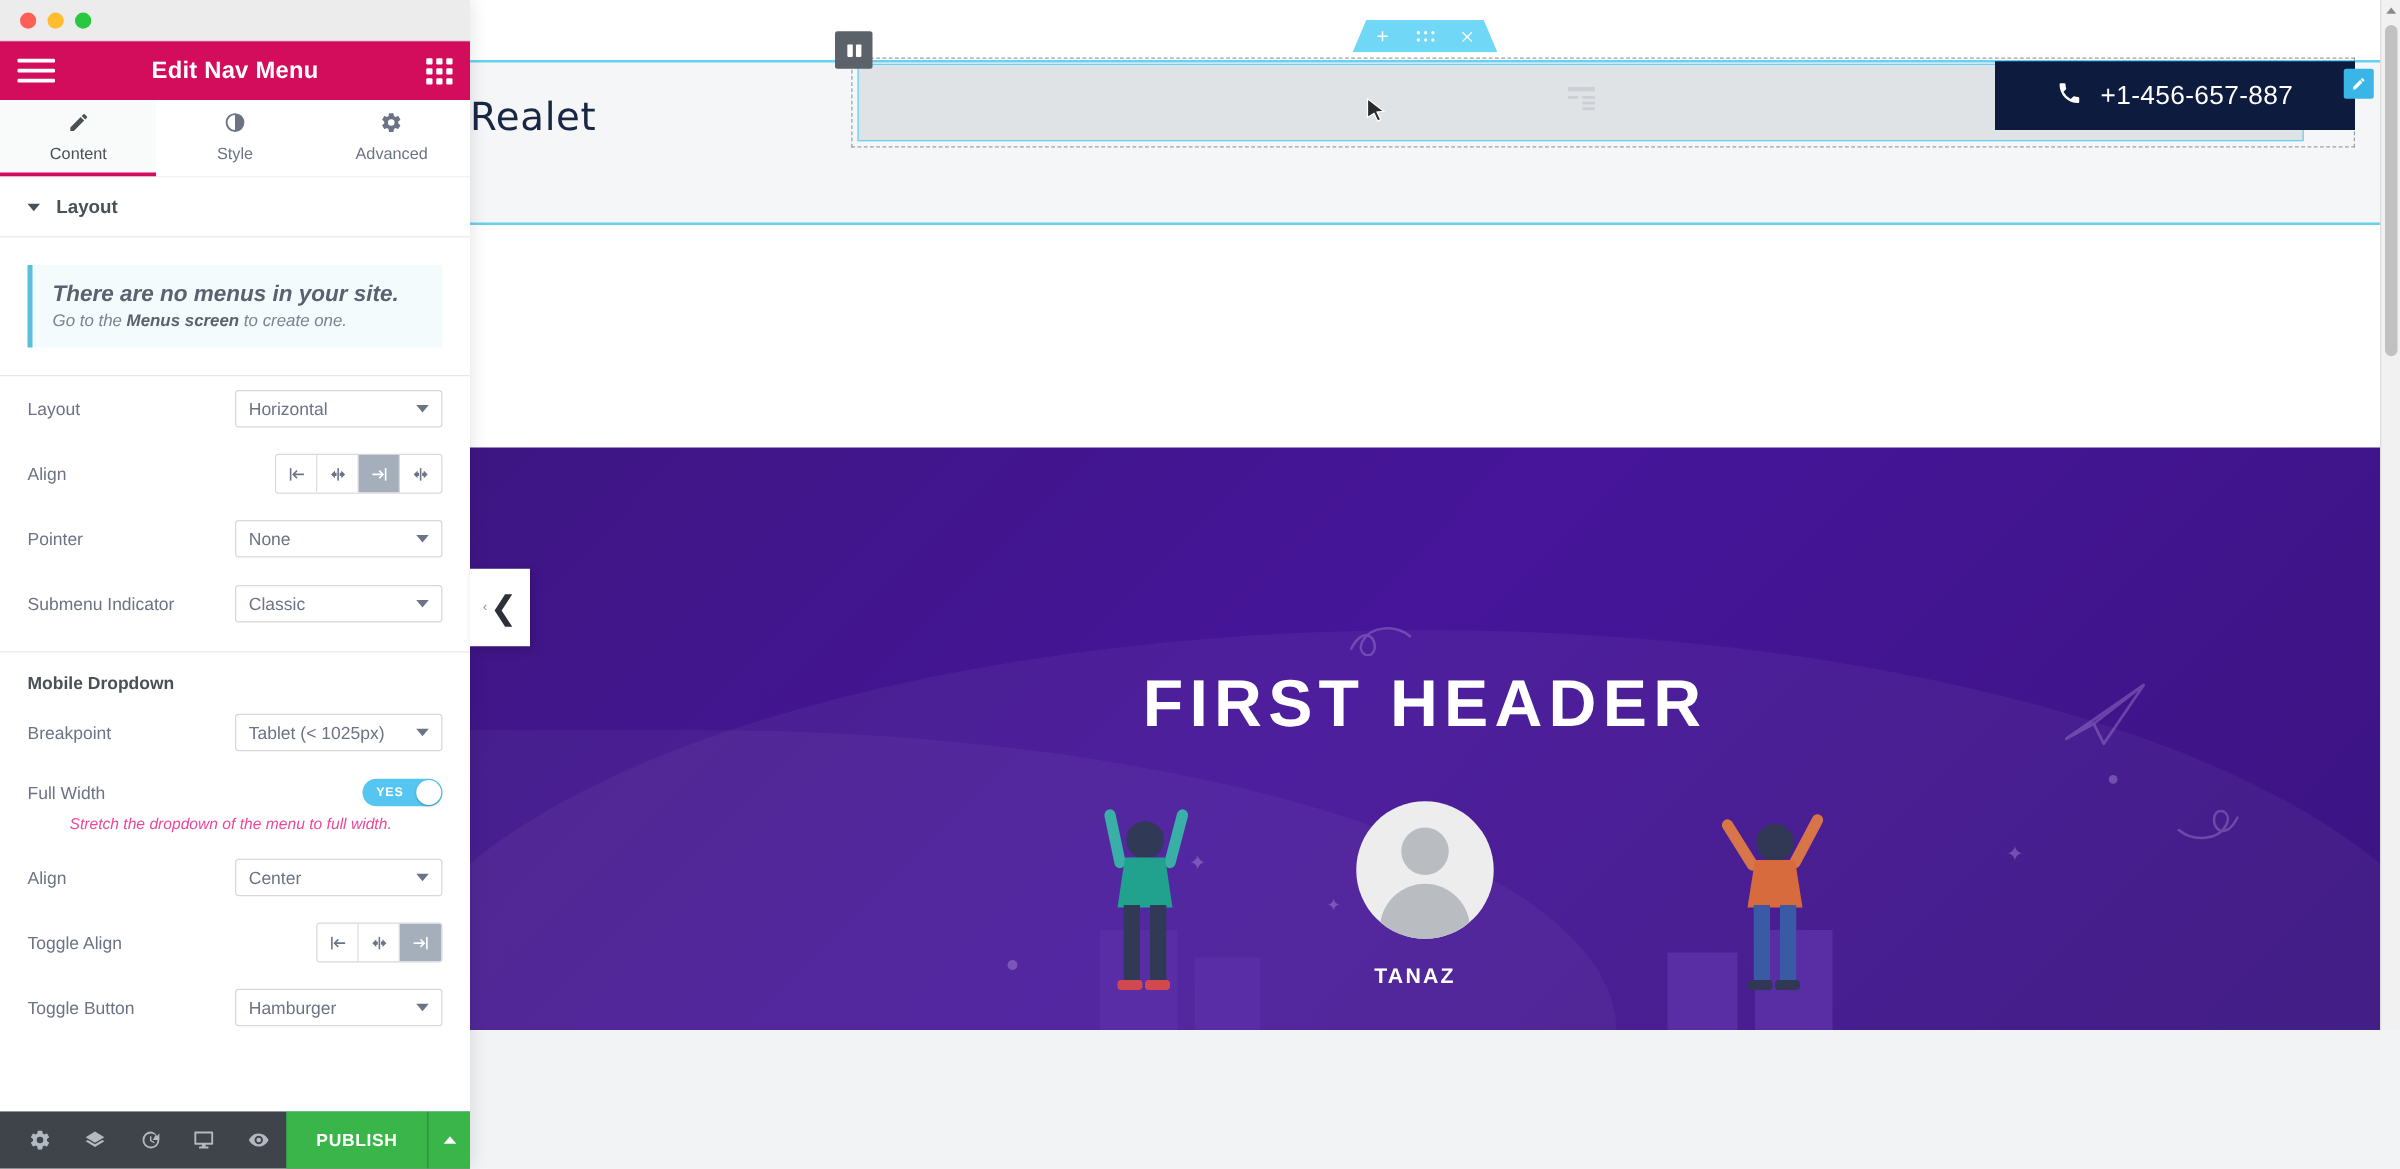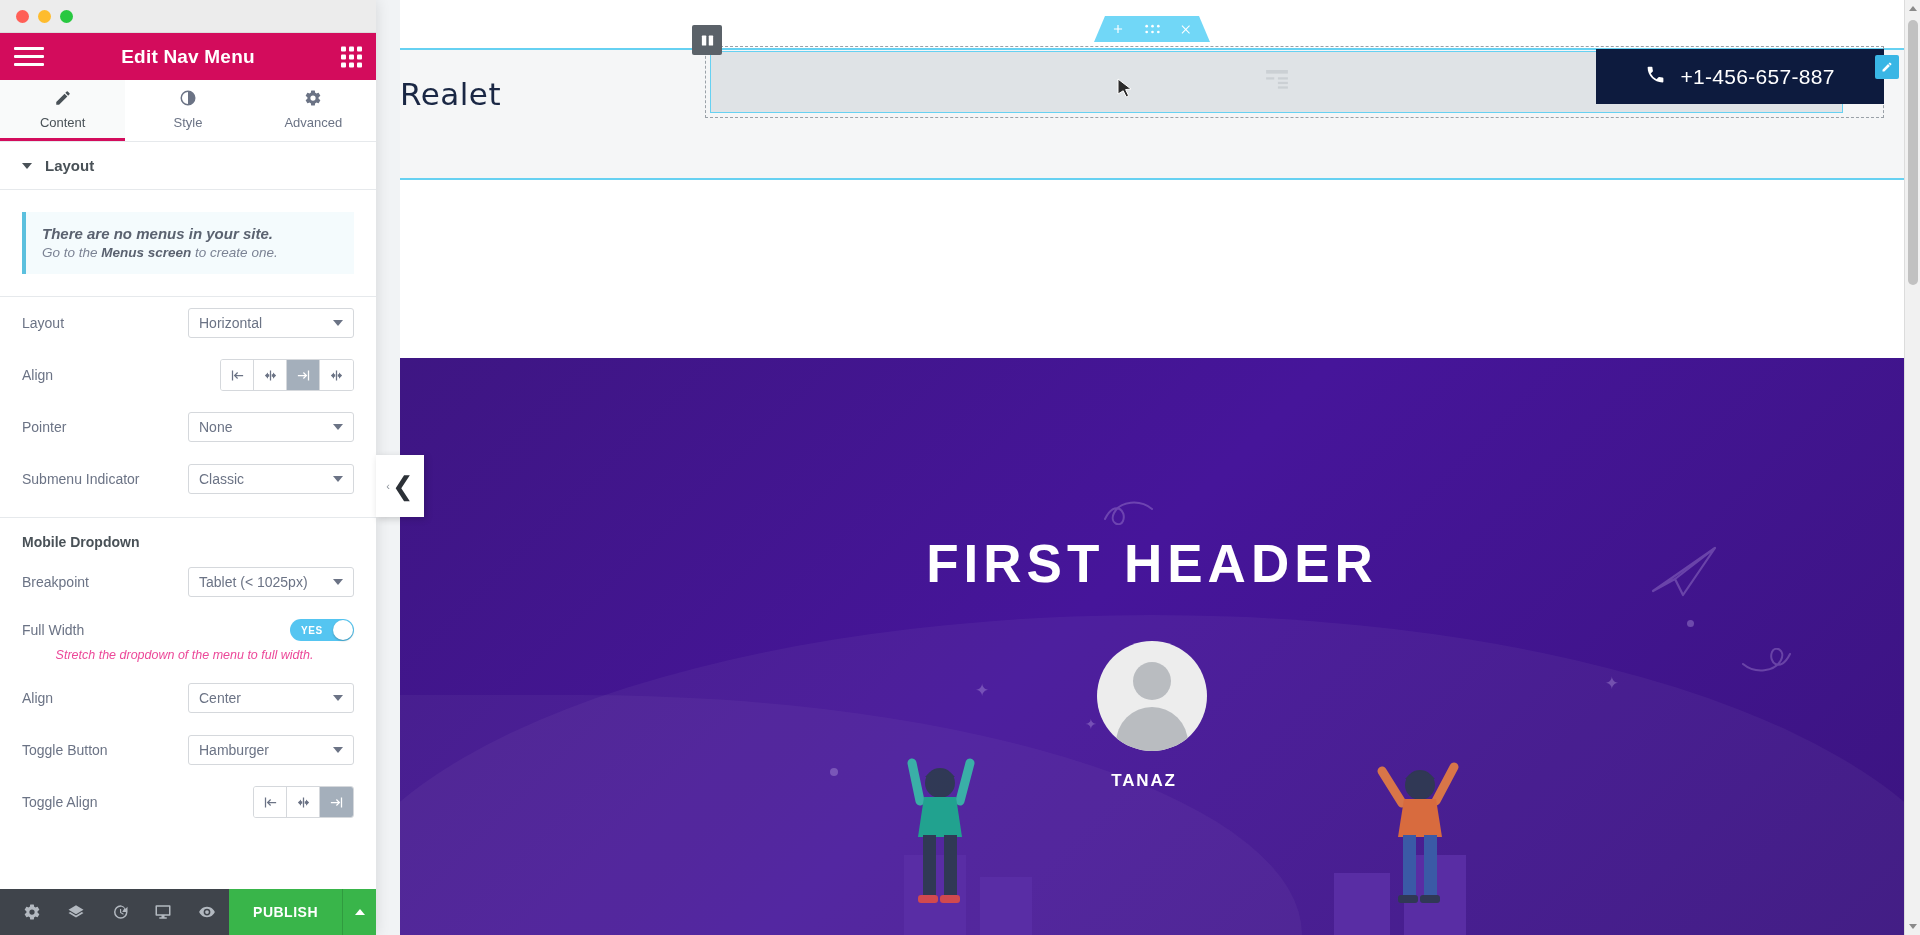--- a/index.html
+++ b/index.html
@@ -2,21 +2,21 @@
 <html><head>
 <meta charset="utf-8">
 <style>
   * { box-sizing: border-box; margin: 0; padding: 0; }
   html, body {
     width: 1920px; height: 935px;
     overflow: hidden;
     font-family: "Liberation Sans", sans-serif;
     background: #f1f3f5;
   }
-  .app { position: relative; width: 1920px; height: 935px; display: flex; gap: 24px; }
+  .app { position: relative; width: 1920px; height: 824px; display: flex; }
 
   
   .panel {
     width: 376px; height: 935px;
     background: #ffffff;
     display: flex; flex-direction: column;
     position: relative; z-index: 40;
     box-shadow: 0 0 14px rgba(0,0,0,.12);
   }
   .titlebar {
@@ -69,21 +69,21 @@
   .section-head .caret {
     width: 0; height: 0; border-left: 5px solid transparent;
     border-right: 5px solid transparent; border-top: 6px solid #495157;
   }
   .section-head .stitle { font-size: 15px; font-weight: bold; color: #495157; }
 
   .notice {
     margin: 22px 22px 0 22px; background: #f4fbfd;
     border-left: 4px solid #5bc0de; padding: 13px 16px 14px 16px;
   }
-  .notice .l1 { font-size: 15px; font-style: italic; font-weight: bold; color: #5a6270; margin-bottom: 3px; }
+  .notice .l1 { font-size: 18px; font-style: italic; font-weight: bold; color: #5a6270; margin-bottom: 3px; }
   .notice .l2 { font-size: 13.5px; font-style: italic; color: #7b8394; }
   .notice .l2 b { font-weight: bold; color: #5a6270; }
 
   .divider { height: 1px; background: #e6e9ec; margin: 22px 0 0 0; }
 
   .row {
     display: flex; align-items: center; justify-content: space-between;
     padding: 0 22px; min-height: 52px;
   }
   .row .lbl { font-size: 14px; color: #6b7385; }
@@ -445,48 +445,48 @@
 
       <div class="row">
         <span class="lbl">Align</span>
         <div class="select">
           <span>Center</span>
           <i class="arr"></i>
         </div>
       </div>
 
       <div class="row">
-        <span class="lbl">Toggle Button</span>
-        <div class="select">
-          <span>Hamburger</span>
-          <i class="arr"></i>
-        </div>
-      </div>
-
-      <div class="row">
         <span class="lbl">Toggle Align</span>
         <div class="btngroup">
           <div class="b">
             <svg viewBox="0 0 24 24">
                 <rect x="3" y="4" width="2" height="16"></rect>
                 <path d="M21 11H9.8l3.1-3.1-1.4-1.4L6 12l5.5 5.5 1.4-1.4L9.8 13H21z"></path>
               </svg>
           </div>
           <div class="b">
             <svg viewBox="0 0 24 24">
                 <rect x="11" y="4" width="2" height="16"></rect>
                 <path d="M8 7 3 12l5 5v-3h2v-4H8zM16 7v3h-2v4h2v3l5-5z"></path>
               </svg>
           </div>
           <div class="b sel">
             <svg viewBox="0 0 24 24">
                 <rect x="19" y="4" width="2" height="16"></rect>
                 <path d="M3 11h11.2l-3.1-3.1 1.4-1.4L18 12l-5.5 5.5-1.4-1.4 3.1-3.1H3z"></path>
               </svg>
           </div>
+        </div>
+      </div>
+
+      <div class="row">
+        <span class="lbl">Toggle Button</span>
+        <div class="select">
+          <span>Hamburger</span>
+          <i class="arr"></i>
         </div>
       </div>
 
     </div>
 
     <div class="panel-footer">
       <div class="fbtn">
         <svg viewBox="0 0 24 24">
             <path d="M19.43 12.98c.04-.32.07-.64.07-.98s-.03-.66-.07-.98l2.11-1.65a.5.5 0 0 0 .12-.64l-2-3.46a.5.5 0 0 0-.61-.22l-2.49 1a7.3 7.3 0 0 0-1.69-.98l-.38-2.65A.5.5 0 0 0 14 2h-4a.5.5 0 0 0-.49.42l-.38 2.65c-.61.25-1.17.58-1.69.98l-2.49-1a.5.5 0 0 0-.61.22l-2 3.46a.5.5 0 0 0 .12.64l2.11 1.65c-.04.32-.07.65-.07.98s.03.66.07.98l-2.11 1.65a.5.5 0 0 0-.12.64l2 3.46c.14.24.44.34.61.22l2.49-1c.52.4 1.08.73 1.69.98l.38 2.65c.04.24.25.42.49.42h4c.24 0 .45-.18.49-.42l.38-2.65c.61-.25 1.17-.58 1.69-.98l2.49 1c.17.12.47.02.61-.22l2-3.46a.5.5 0 0 0-.12-.64l-2.11-1.65zM12 15.5A3.5 3.5 0 1 1 12 8.5a3.5 3.5 0 0 1 0 7z"></path>
           </svg>

